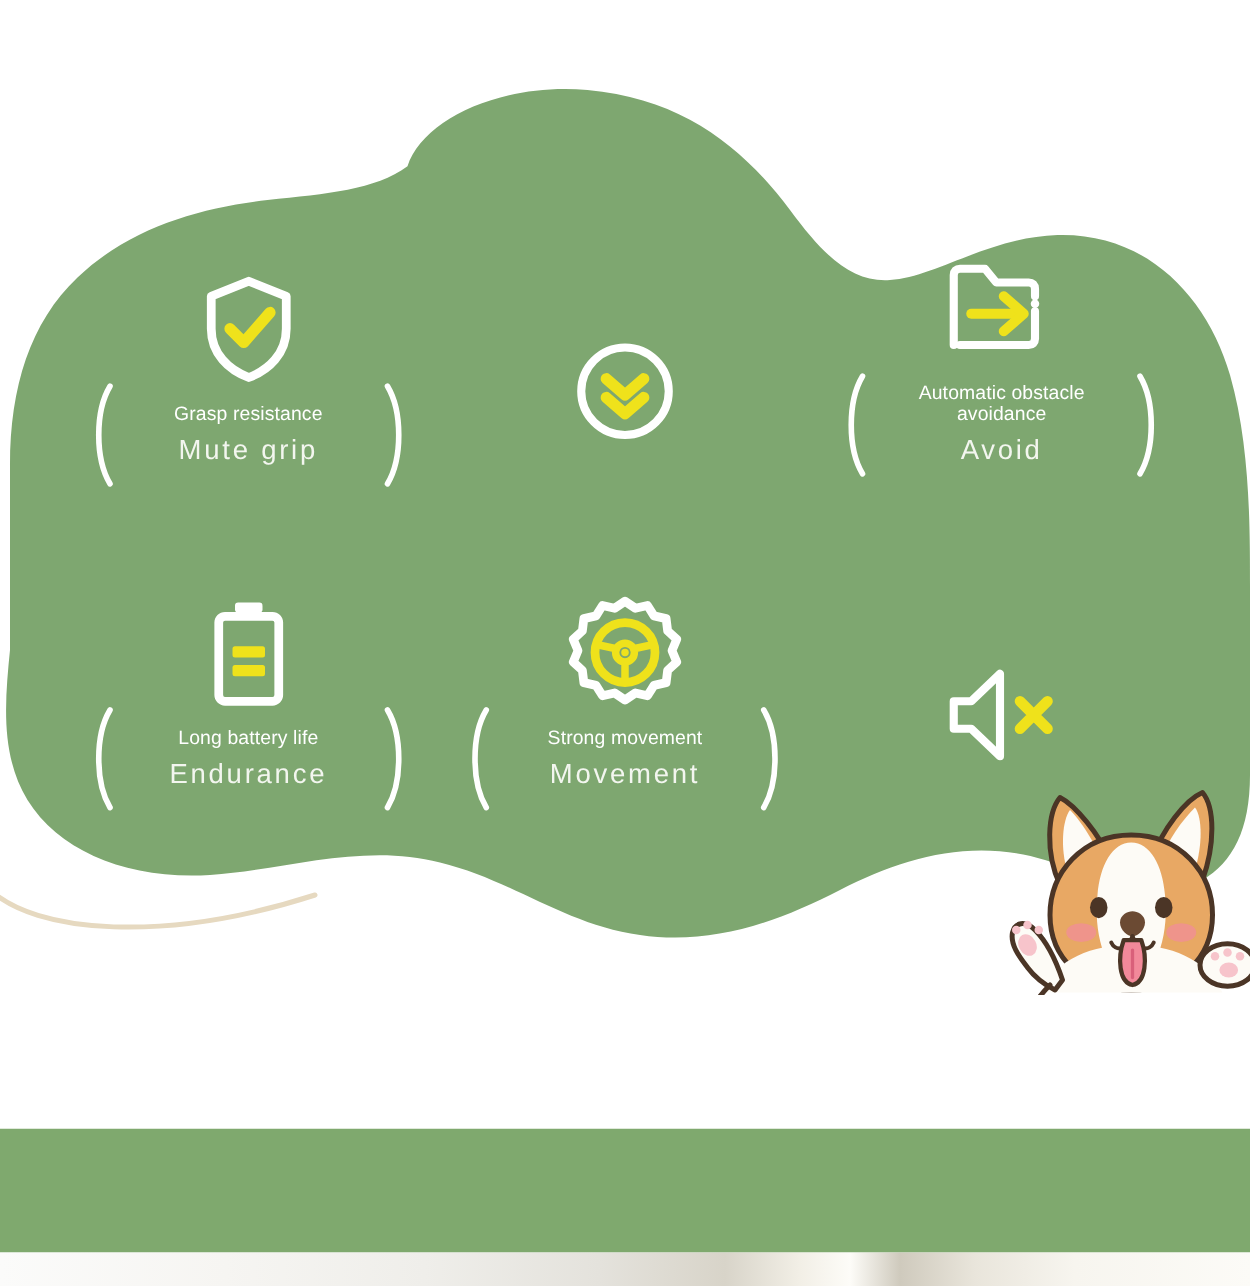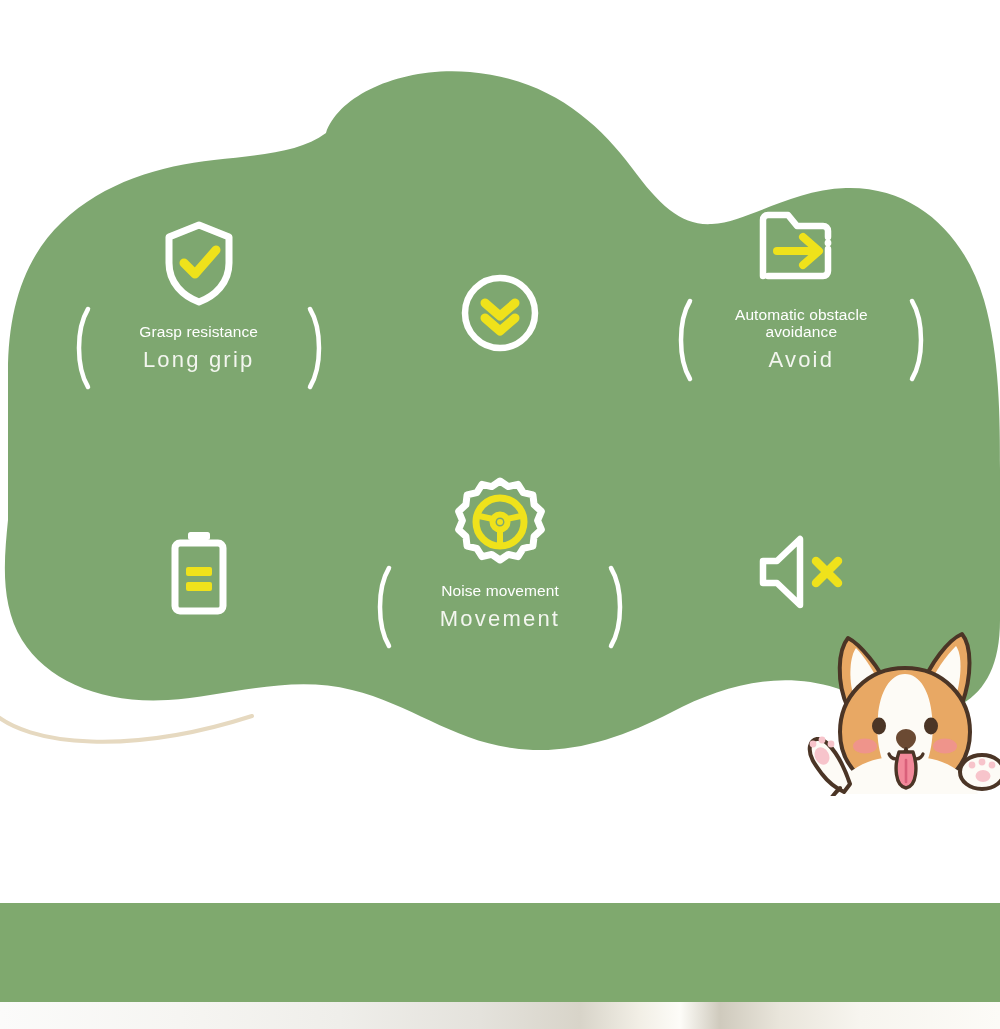--- a/index.html
+++ b/index.html
@@ -136,21 +136,21 @@
         </svg>
       </div>
       <div class="caption">
         <svg class="brk l" viewBox="0 0 26 86">
           <path d="M19 4 C7 24 7 62 19 82" fill="none" stroke="#FFFFFF" stroke-width="4.5" stroke-linecap="round"></path>
         </svg>
         <svg class="brk r" viewBox="0 0 26 86">
           <path d="M7 4 C19 24 19 62 7 82" fill="none" stroke="#FFFFFF" stroke-width="4.5" stroke-linecap="round"></path>
         </svg>
         <div class="cap-top">Grasp resistance</div>
-        <div class="cap-bottom">Long grip</div>
+        <div class="cap-bottom">Mute grip</div>
       </div>
     </div>
 
     <div class="feature">
       <div class="icon-wrap">
         <svg width="86" height="86" viewBox="0 0 86 86">
           <circle cx="43" cy="43" r="35" fill="none" stroke="#FFFFFF" stroke-width="6.5"></circle>
           <path d="M28 33 L43 46 L58 33" fill="none" stroke="#EFE21B" stroke-width="9" stroke-linecap="round" stroke-linejoin="round"></path>
           <path d="M28 48 L43 61 L58 48" fill="none" stroke="#EFE21B" stroke-width="9" stroke-linecap="round" stroke-linejoin="round"></path>
         </svg>
@@ -181,20 +181,30 @@
     </div>
 
     <div class="feature">
       <div class="icon-wrap">
         <svg width="70" height="88" viewBox="0 0 70 88">
           <rect x="24" y="4" width="22" height="8" rx="2.5" fill="#FFFFFF"></rect>
           <rect x="11" y="15" width="48" height="68" rx="5" fill="none" stroke="#FFFFFF" stroke-width="7"></rect>
           <rect x="22" y="39" width="26" height="9" rx="2" fill="#EFE21B"></rect>
           <rect x="22" y="54" width="26" height="9" rx="2" fill="#EFE21B"></rect>
         </svg>
+      </div>
+      <div class="caption">
+        <svg class="brk l" viewBox="0 0 26 86">
+          <path d="M19 4 C7 24 7 62 19 82" fill="none" stroke="#FFFFFF" stroke-width="4.5" stroke-linecap="round"></path>
+        </svg>
+        <svg class="brk r" viewBox="0 0 26 86">
+          <path d="M7 4 C19 24 19 62 7 82" fill="none" stroke="#FFFFFF" stroke-width="4.5" stroke-linecap="round"></path>
+        </svg>
+        <div class="cap-top">Long battery life</div>
+        <div class="cap-bottom">Endurance</div>
       </div>
     </div>
 
     <div class="feature">
       <div class="icon-wrap">
         <svg width="92" height="92" viewBox="0 0 92 92">
           <g fill="none" stroke="#FFFFFF" stroke-width="7" stroke-linejoin="round">
             <path d="M46 5
               L54.3 10.6 L64 8.4 L69.2 16.7 L78.9 18.9 L80.1 28.7 L87.4 35.4
               L83.6 44.5 L87.4 53.6 L80.1 60.3 L78.9 70.1 L69.2 72.3 L64 80.6
@@ -210,21 +220,21 @@
           <path d="M46 54 L46 70" stroke="#EFE21B" stroke-width="6" stroke-linecap="round"></path>
         </svg>
       </div>
       <div class="caption">
         <svg class="brk l" viewBox="0 0 26 86">
           <path d="M19 4 C7 24 7 62 19 82" fill="none" stroke="#FFFFFF" stroke-width="4.5" stroke-linecap="round"></path>
         </svg>
         <svg class="brk r" viewBox="0 0 26 86">
           <path d="M7 4 C19 24 19 62 7 82" fill="none" stroke="#FFFFFF" stroke-width="4.5" stroke-linecap="round"></path>
         </svg>
-        <div class="cap-top">Noise movement</div>
+        <div class="cap-top">Strong movement</div>
         <div class="cap-bottom">Movement</div>
       </div>
     </div>
 
     <div class="feature">
       <div class="icon-wrap">
         <svg width="96" height="82" viewBox="0 0 96 82">
           <path d="M10 30 L24 30 L47 8 L47 74 L24 52 L10 52 Z" fill="none" stroke="#FFFFFF" stroke-width="6.5" stroke-linejoin="round"></path>
           <path d="M63 30 L85 52 M85 30 L63 52" stroke="#EFE21B" stroke-width="8.5" stroke-linecap="round"></path>
         </svg>

